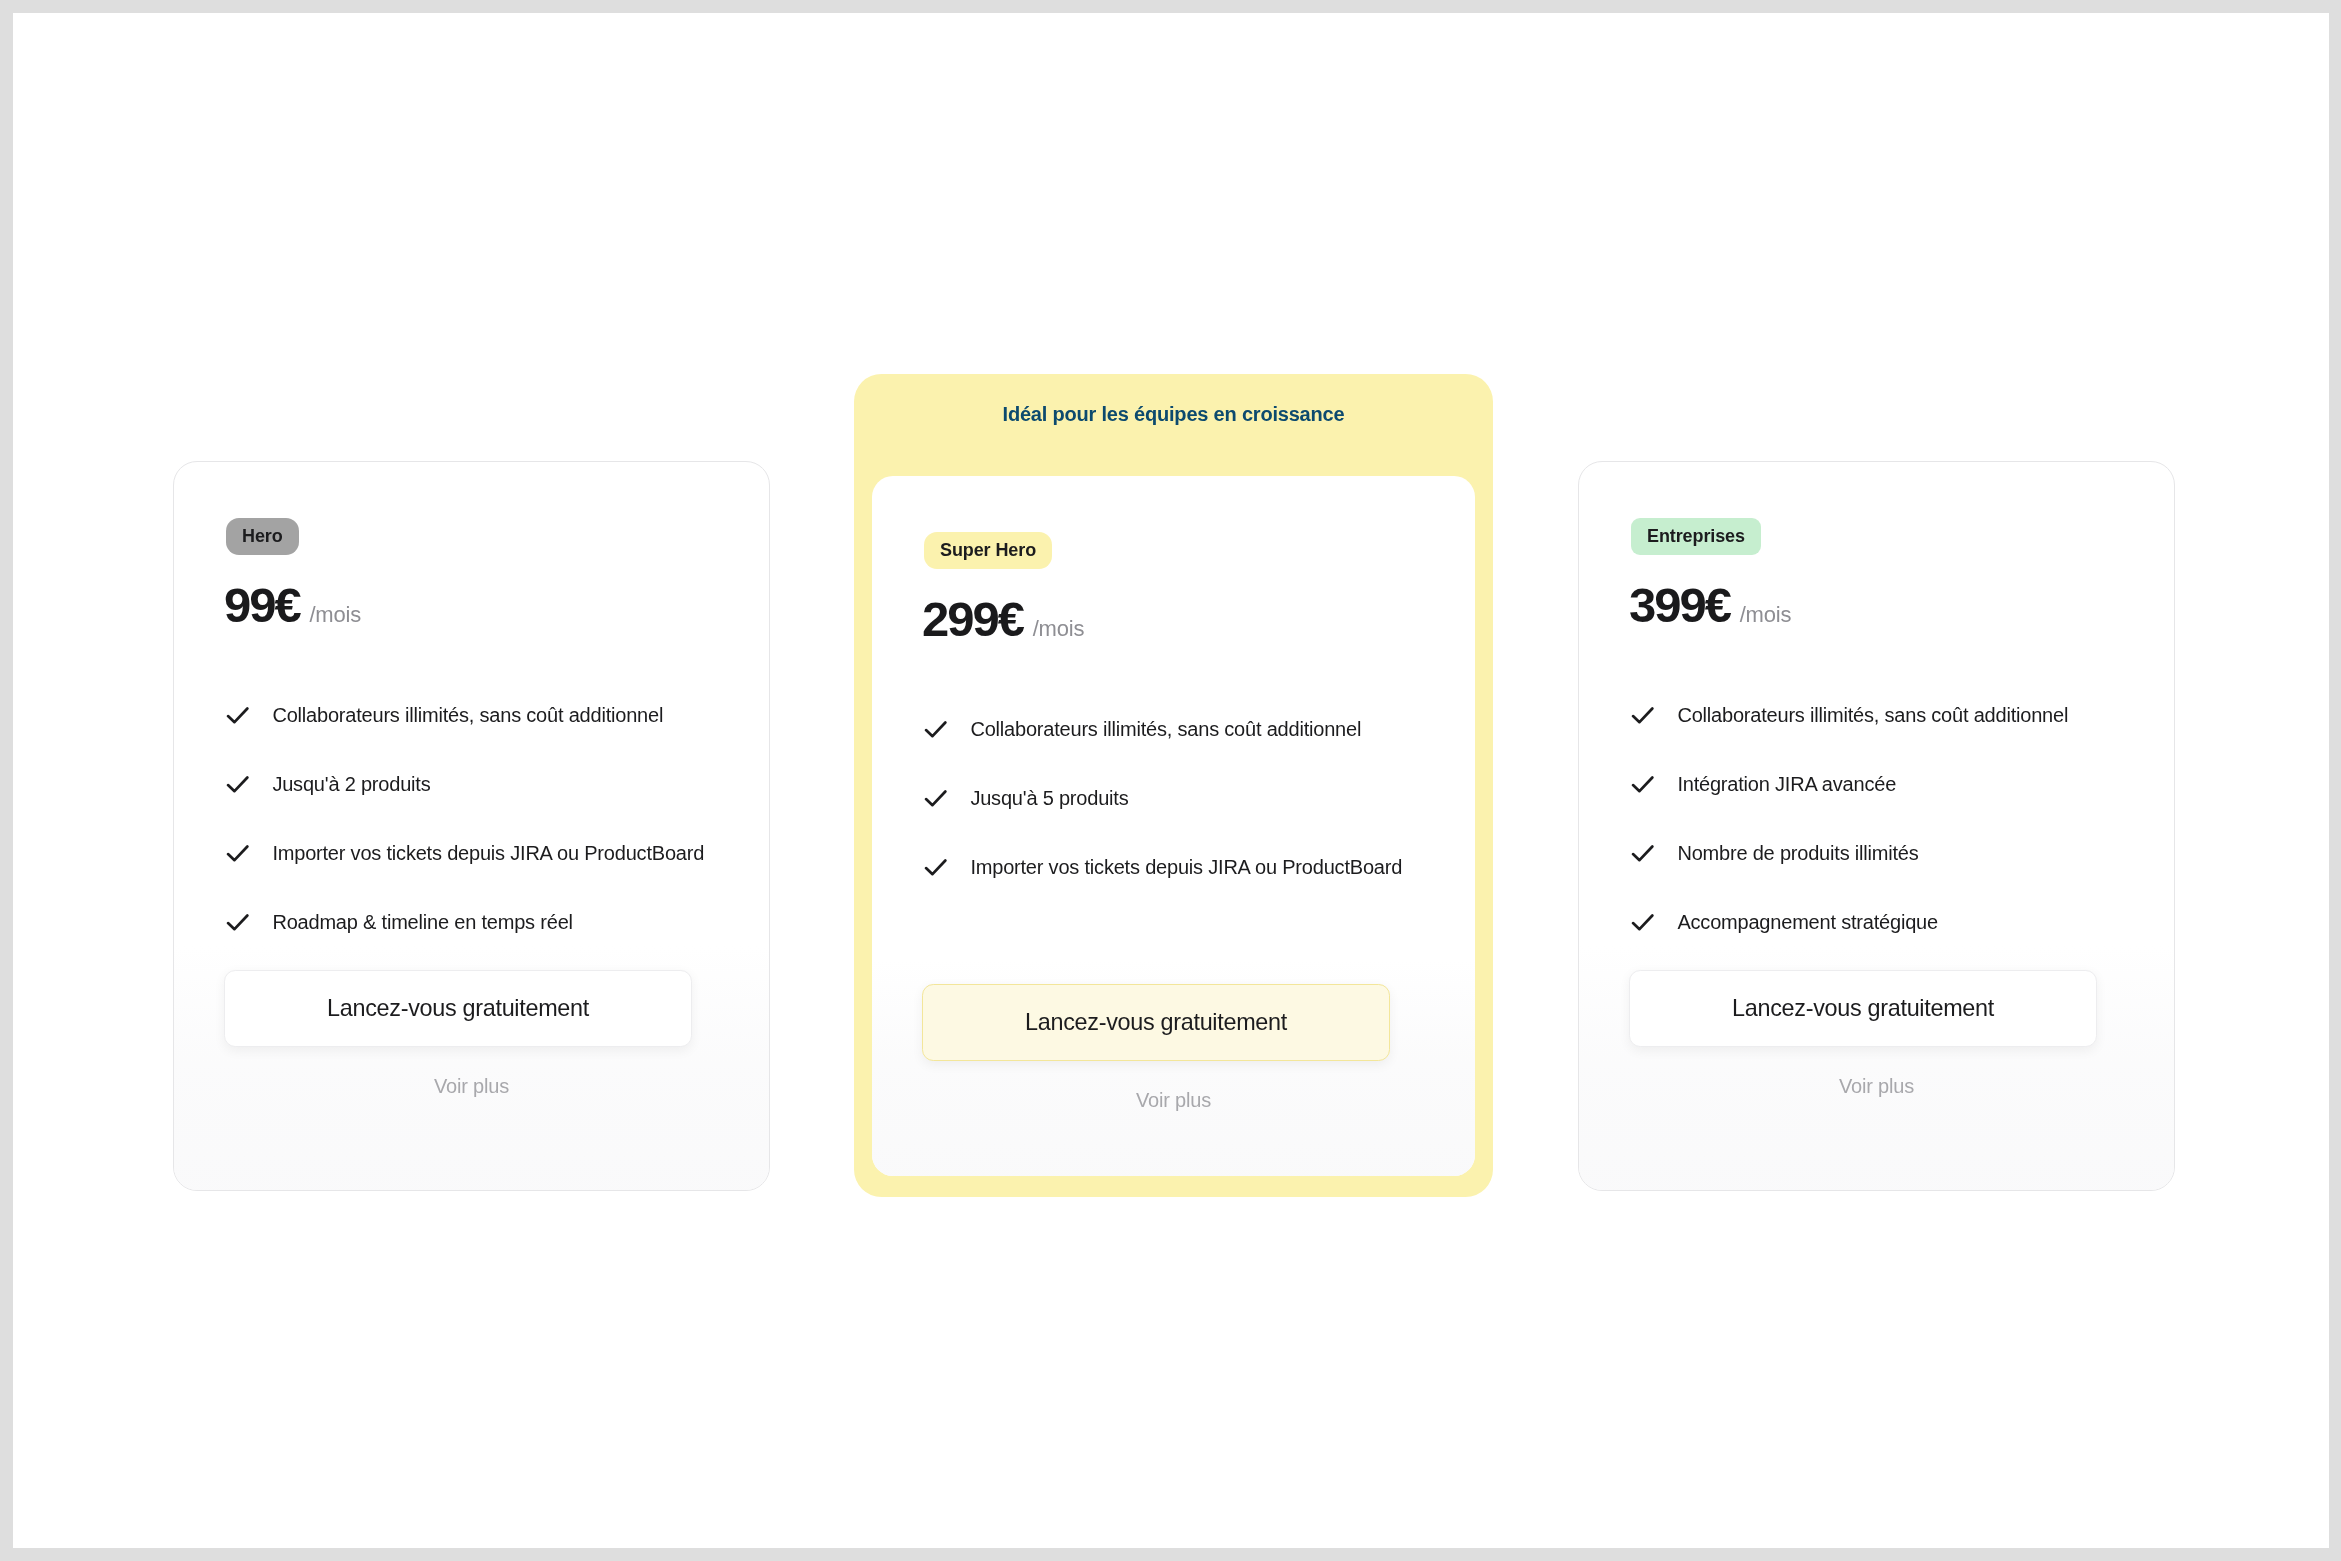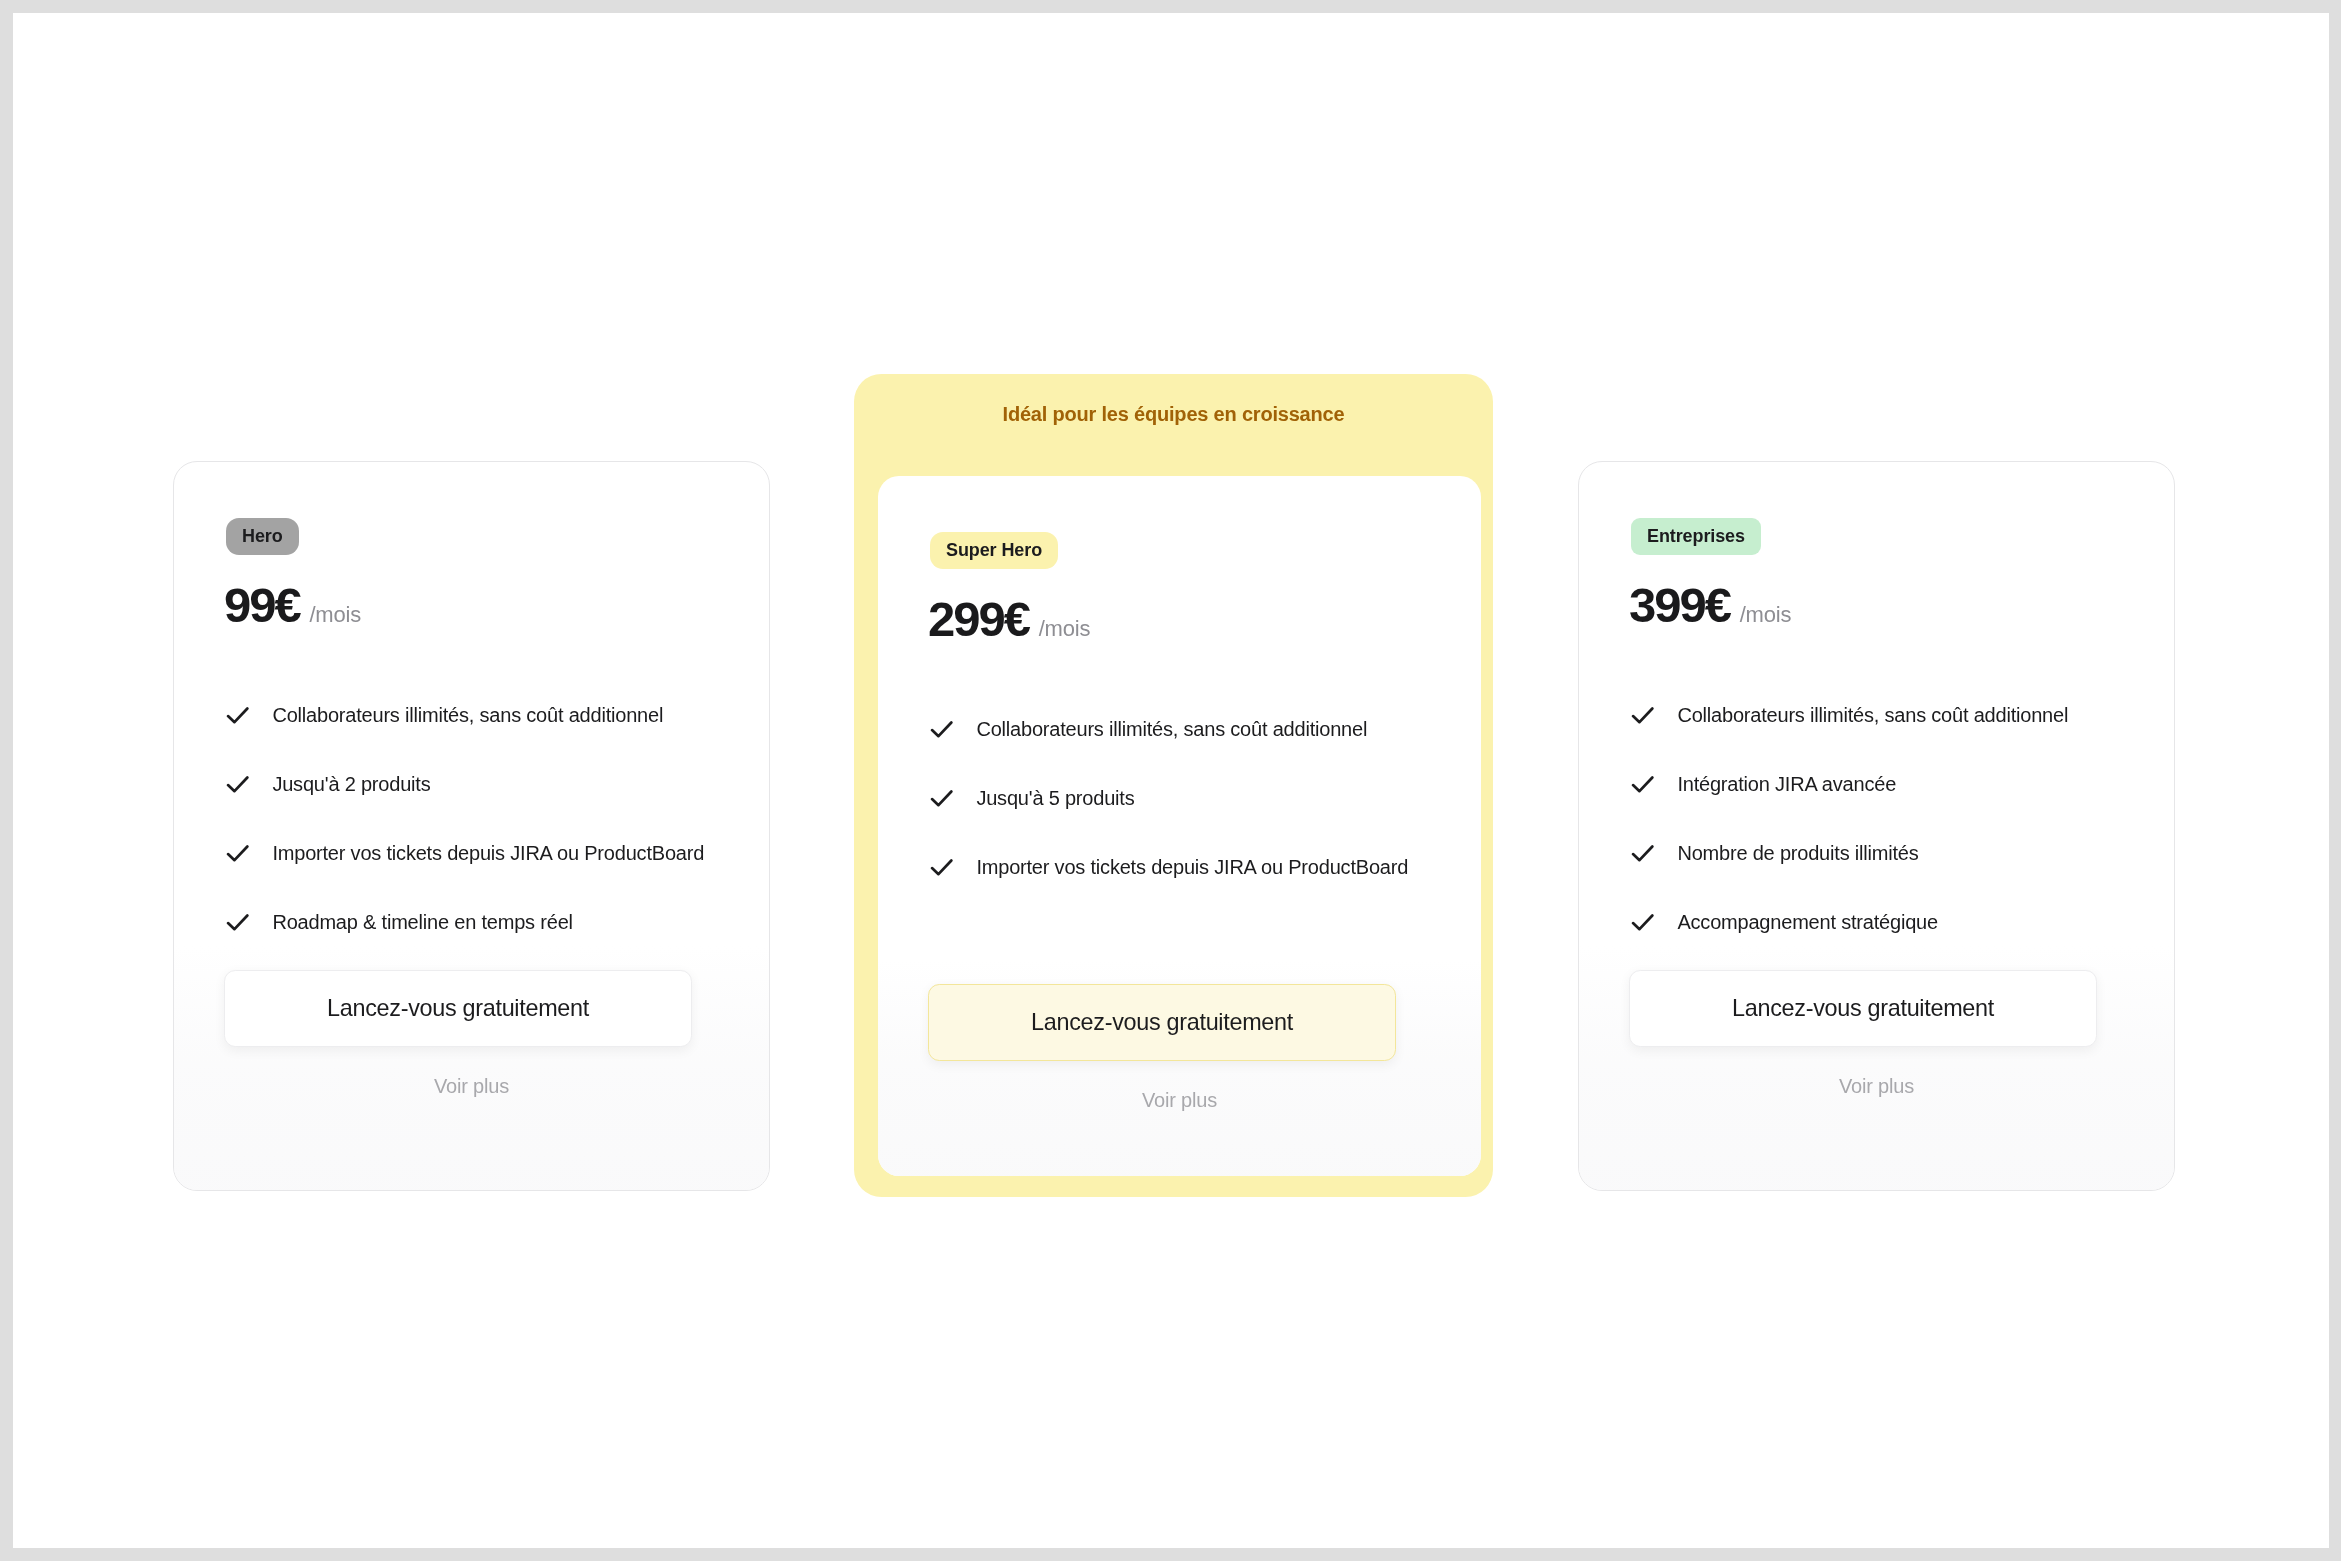--- a/index.html
+++ b/index.html
@@ -58,26 +58,26 @@
     position: absolute;
     left: 0;
     top: 0;
     width: 100%;
     height: 80px;
     display: flex;
     align-items: center;
     justify-content: center;
     font-size: 20px;
     font-weight: bold;
-    color: #a16207;
+    color: #0c4a6e;
     letter-spacing: -0.2px;
   }
   .plan-card.middle {
     position: absolute;
-    left: 24px;
+    left: 18px;
     top: 102px;
     width: 603px;
     height: 700px;
     border: none;
     border-radius: 21px;
   }
 
   
   .card-inner {
     position: relative;

